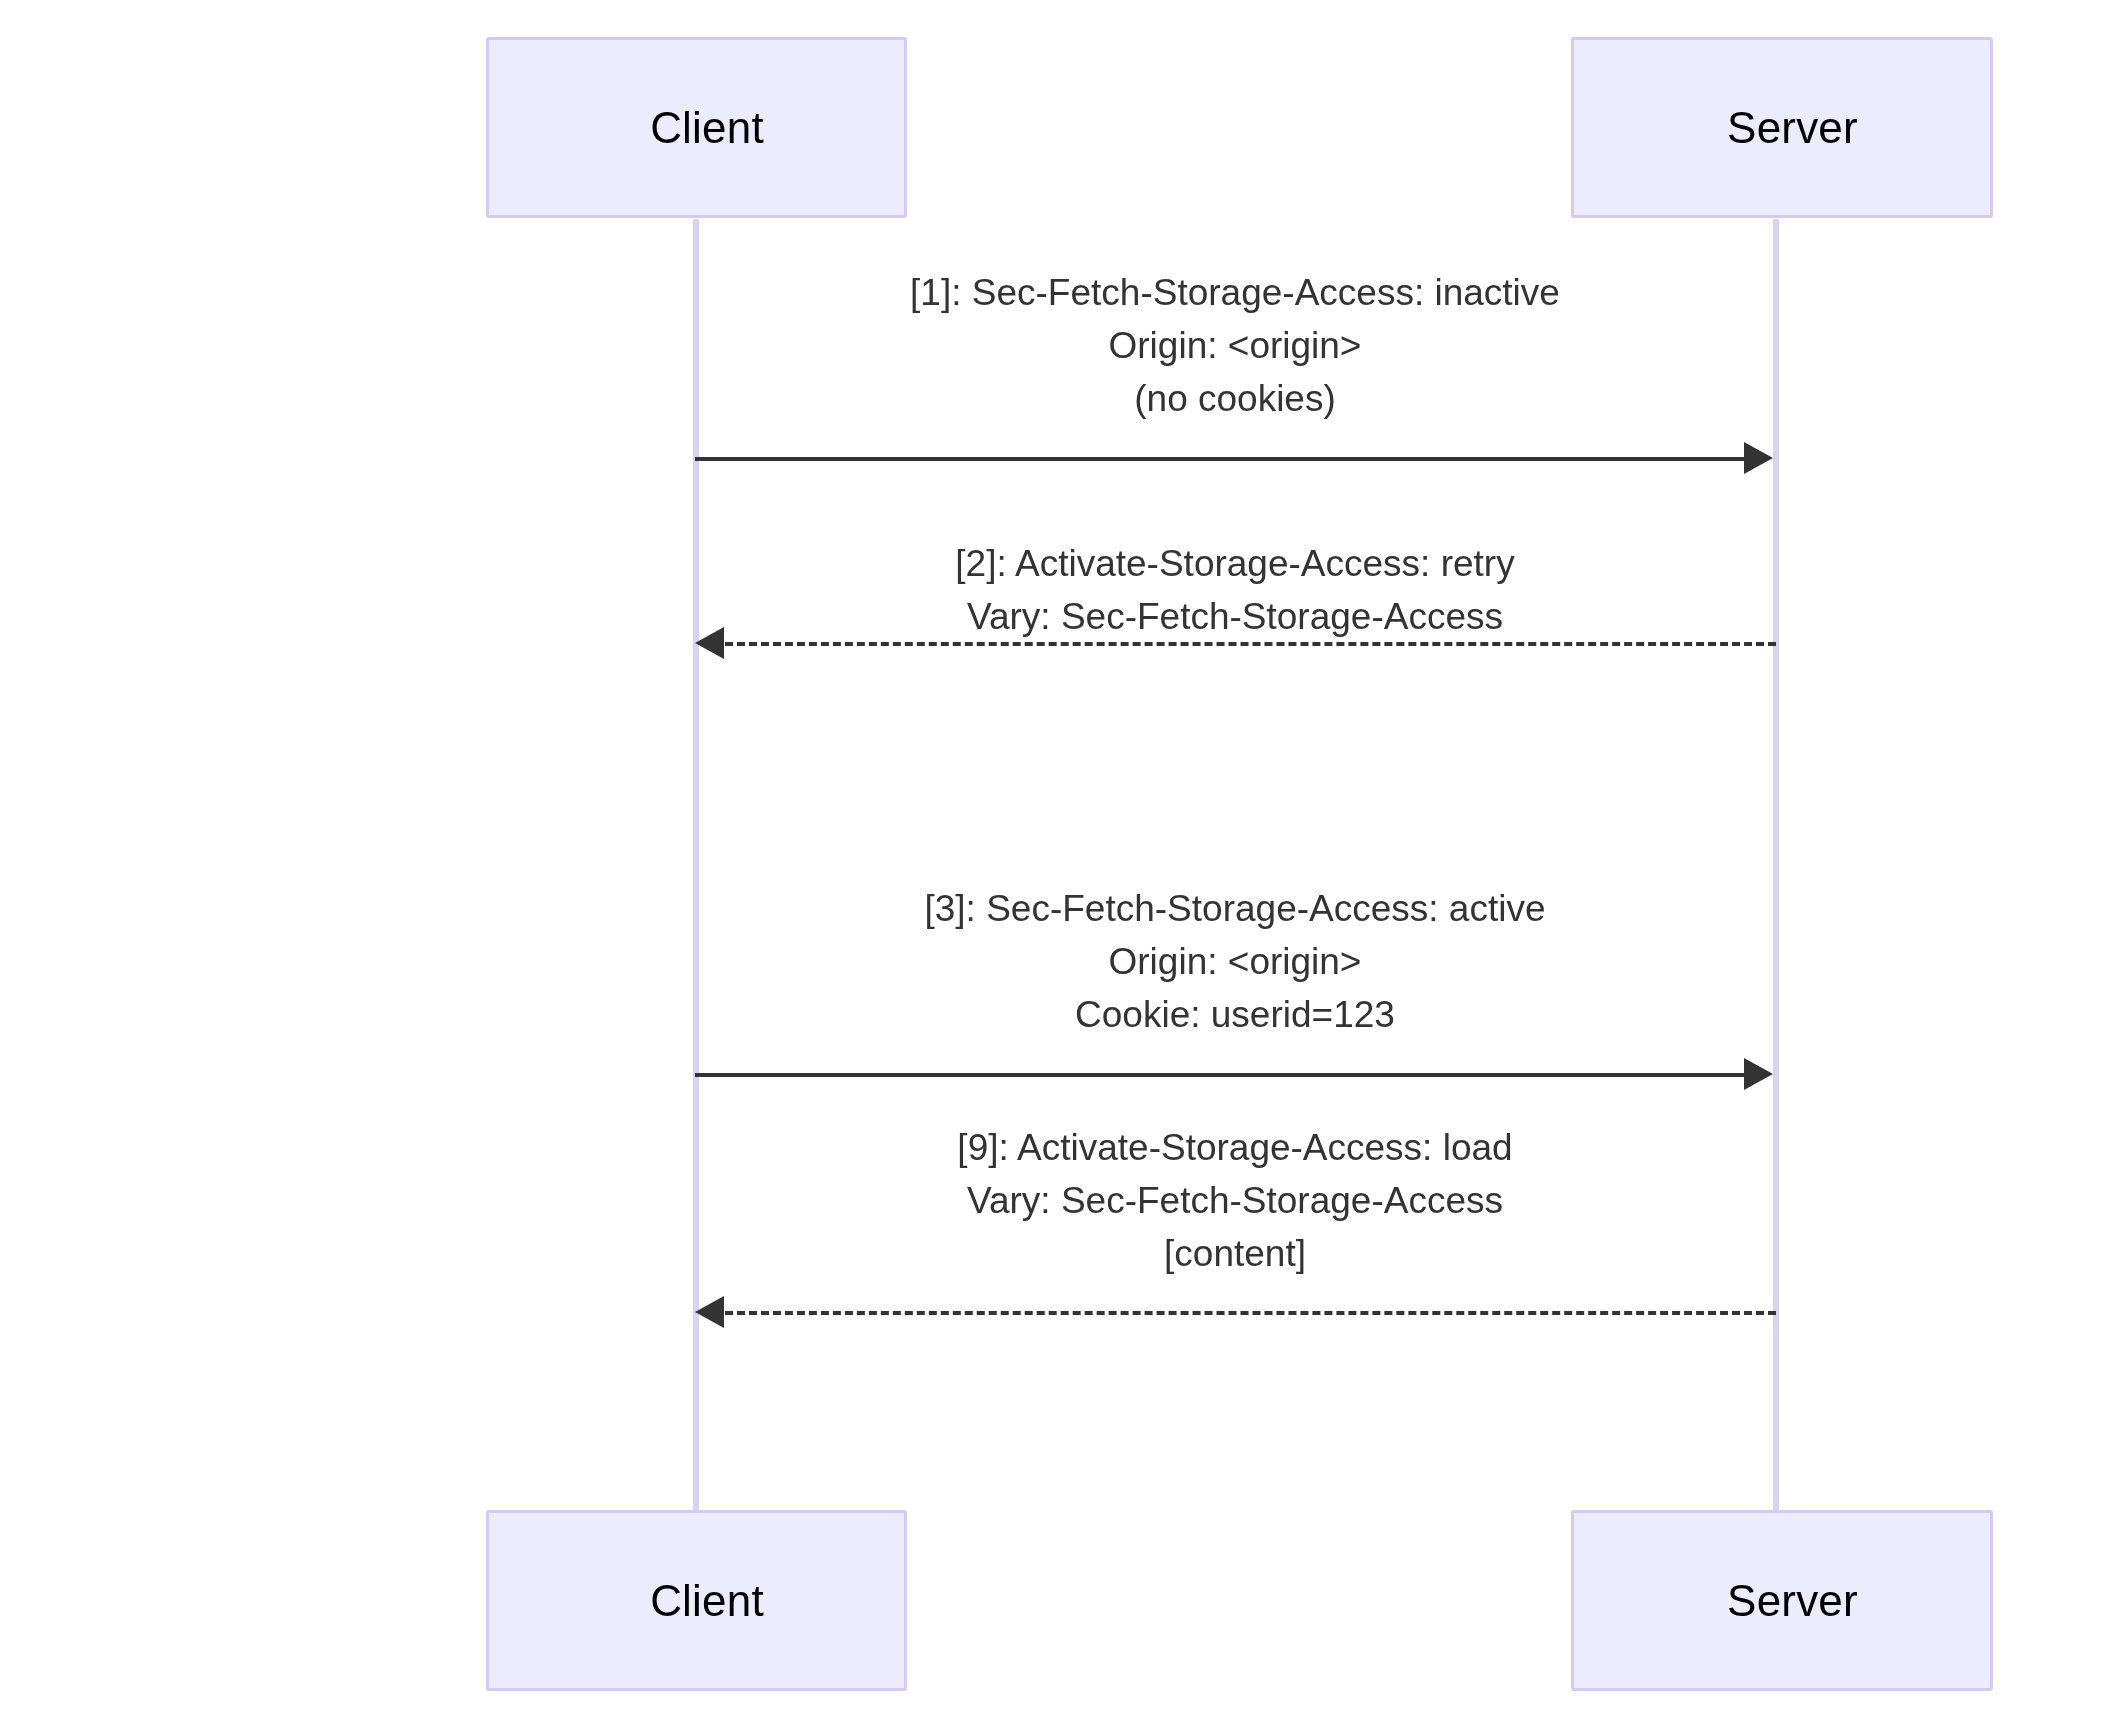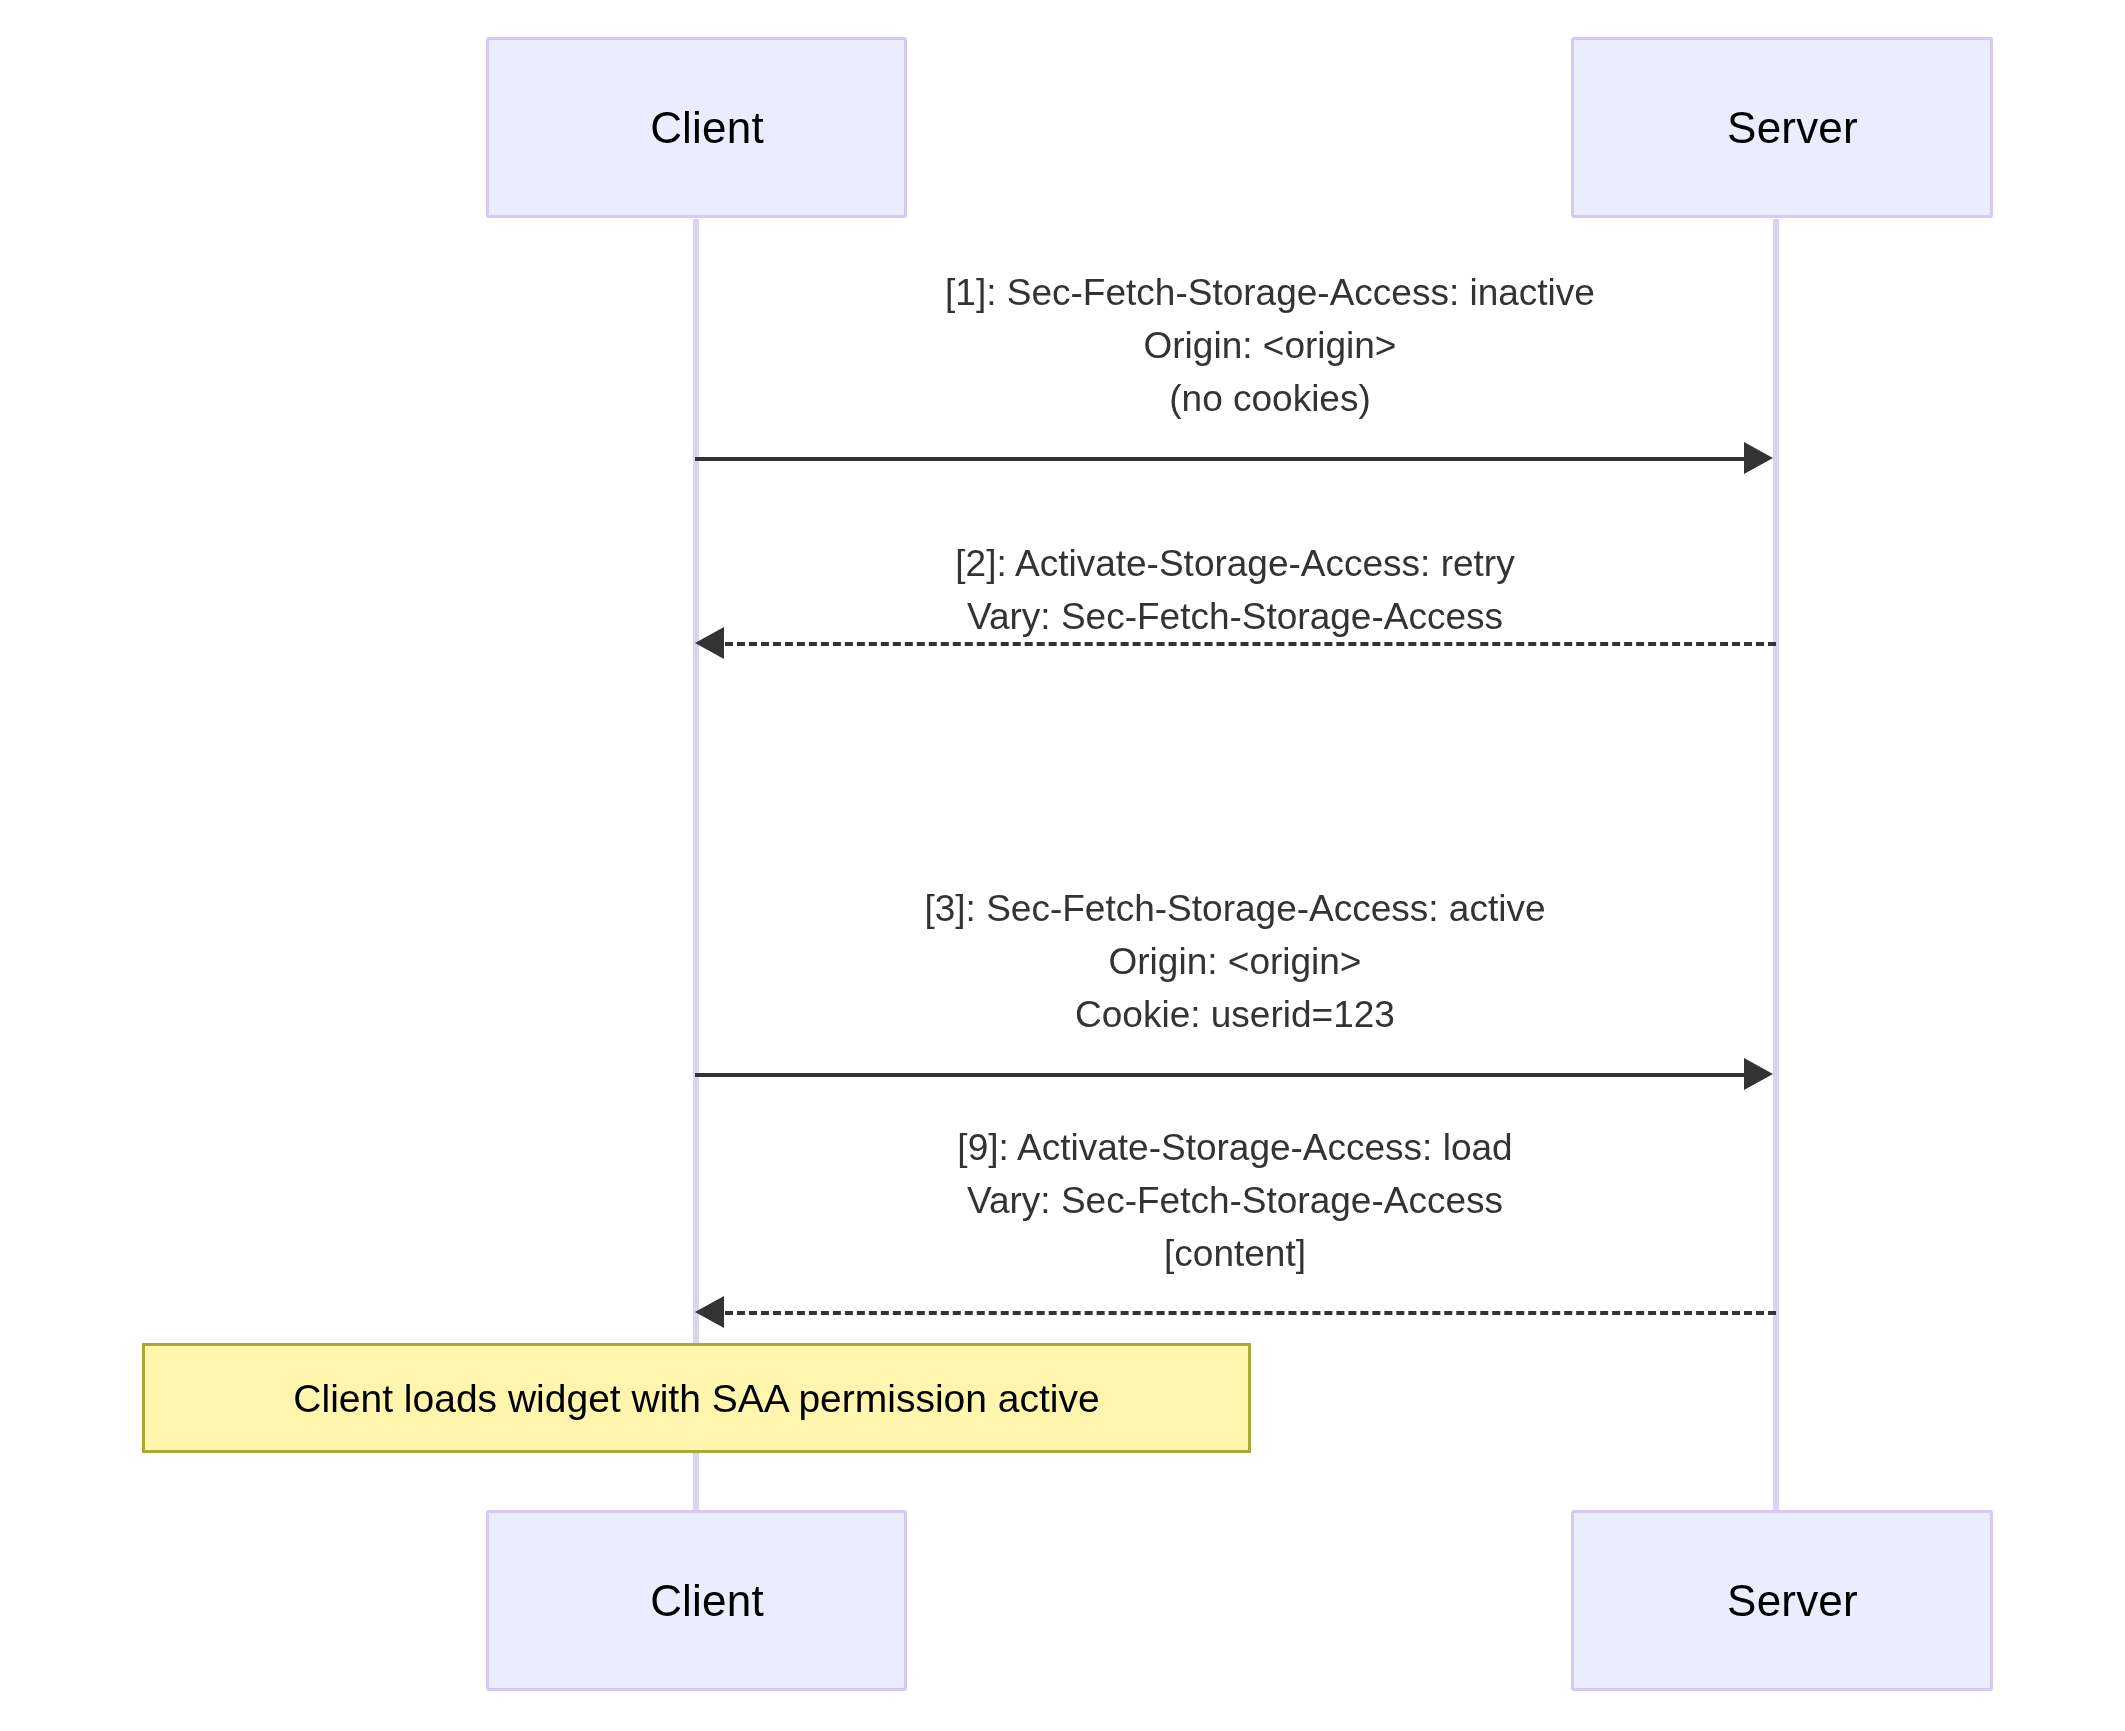--- a/index.html
+++ b/index.html
@@ -98,21 +98,21 @@
   <div class="lifeline" style="left:693px; top:219px; height:1291px;"></div>
   <div class="lifeline" style="left:1773px; top:219px; height:1291px;"></div>
 
   <div class="participant-box" style="left:486px; top:37px; width:421px; height:181px;">
     <span class="participant-label">Client</span>
   </div>
   <div class="participant-box" style="left:1571px; top:37px; width:422px; height:181px;">
     <span class="participant-label">Server</span>
   </div>
 
-  <div class="msg-text" style="left:728px; top:266px; width:1084px;">[1]: Sec-Fetch-Storage-Access: inactive
+  <div class="msg-text" style="left:693px; top:266px; width:1084px;">[1]: Sec-Fetch-Storage-Access: inactive
 Origin: &lt;origin&gt;
 (no cookies)</div>
   <div class="msg-line" style="left:695px; top:457px; width:1050px;"></div>
   <div class="arrowhead right" style="left:1744px; top:442px;"></div>
 
   <div class="msg-text" style="left:693px; top:505px; width:1084px;margin-top:32px;">[2]: Activate-Storage-Access: retry
 Vary: Sec-Fetch-Storage-Access</div>
   <div class="msg-line dashed" style="left:725px; top:642px; width:1051px;"></div>
   <div class="arrowhead left" style="left:695px; top:627px;"></div>
 
@@ -122,23 +122,20 @@
 Cookie: userid=123</div>
   <div class="msg-line" style="left:695px; top:1073px; width:1050px;"></div>
   <div class="arrowhead right" style="left:1744px; top:1058px;"></div>
 
   <div class="msg-text" style="left:693px; top:1121px; width:1084px;">[9]: Activate-Storage-Access: load
 Vary: Sec-Fetch-Storage-Access
 [content]</div>
   <div class="msg-line dashed" style="left:725px; top:1311px; width:1051px;"></div>
   <div class="arrowhead left" style="left:695px; top:1296px;"></div>
 
-  <div class="note-box" style="left:142px; top:1343px; width:1109px; height:110px;">
-    <div class="note-text">Client loads widget with SAA permission active</div>
-  </div>
 
   <div class="participant-box" style="left:486px; top:1510px; width:421px; height:181px;">
     <span class="participant-label">Client</span>
   </div>
   <div class="participant-box" style="left:1571px; top:1510px; width:422px; height:181px;">
     <span class="participant-label">Server</span>
   </div>
 
 </div>
 

